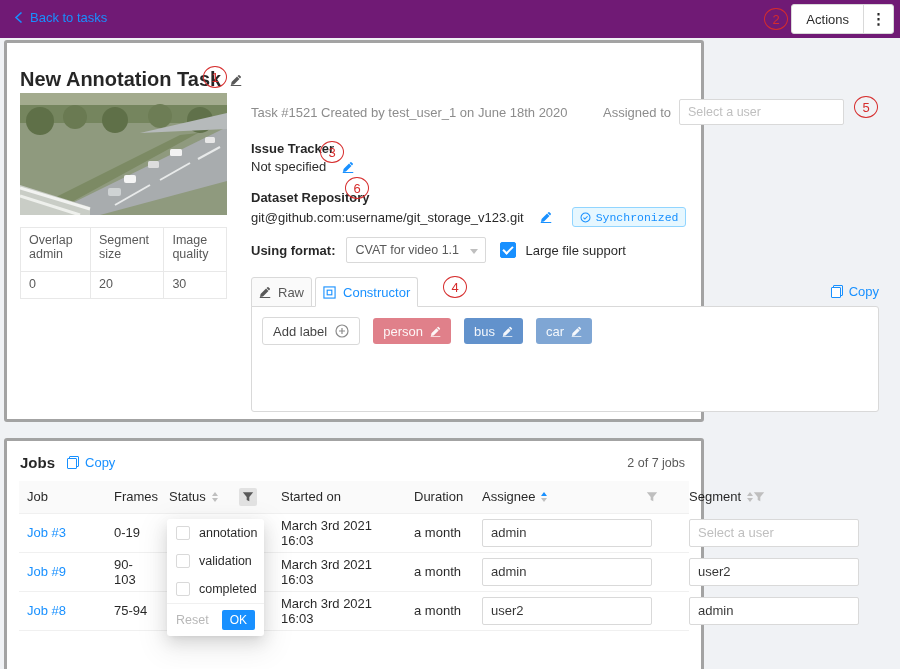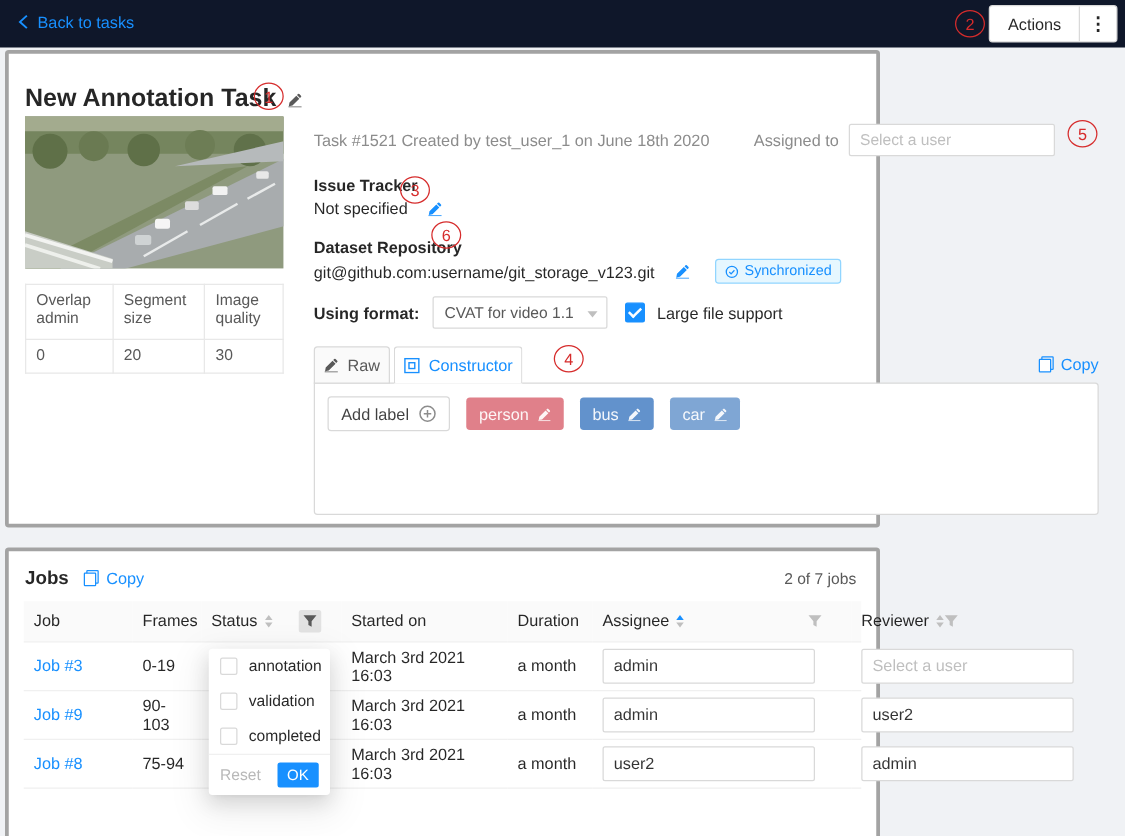--- a/index.html
+++ b/index.html
@@ -1,20 +1,20 @@
 <!DOCTYPE html>
 <html><head>
 <meta charset="utf-8">
 <style>
   * { box-sizing:border-box; margin:0; padding:0; }
   body { font-family:"Liberation Sans", sans-serif; background:#f0f2f5; }
   .screen { position:relative; width:900px; height:669px; overflow:hidden; background:#f0f2f5; }
 
   
-  .topbar { position:absolute; top:0; left:0; width:900px; height:38px; background:#0f172a; }
+  .topbar { position:absolute; top:0; left:0; width:900px; height:38px; background:#701a75; }
   .back-link { position:absolute; left:14px; top:10px; display:flex; align-items:center; gap:7px; color:#1890ff; font-size:13px; cursor:pointer; text-decoration:none; }
   .actions-btn { position:absolute; right:6px; top:4px; height:30px; display:flex; align-items:stretch; border:1px solid #d9d9d9; border-radius:3px; background:#fff; overflow:hidden; cursor:pointer; }
   .actions-main { display:flex; align-items:center; padding:0 14px; font-size:13px; color:rgba(0,0,0,.85); }
   .actions-more { display:flex; align-items:center; justify-content:center; width:30px; border-left:1px solid #d9d9d9; font-size:15px; font-weight:700; color:rgba(0,0,0,.85); }
 
   
   .card { position:absolute; left:4px; width:700px; background:#fff; border:3px solid #a3a3a3; border-radius:3px; }
   .task-card { top:40px; height:382px; }
   .jobs-card { top:438px; height:260px; }
 
@@ -37,21 +37,21 @@
   .meta { color:#8c8c8c; font-size:13px; }
   .assigned { display:flex; align-items:center; gap:8px; margin-right:35px; }
   .assigned-label { color:#8c8c8c; font-size:13px; white-space:nowrap; }
   .ant-input { border:1px solid #d9d9d9; border-radius:2px; height:28px; padding:0 8px; font-family:inherit; font-size:13px; color:rgba(0,0,0,.8); background:#fff; outline:none; width:170px; }
   .ant-input::placeholder { color:#bfbfbf; }
   .assignee-top { width:165px; height:26px; font-size:12.5px; }
 
   .block-label { font-size:13px; font-weight:700; color:rgba(0,0,0,.85); }
   .mt-a { margin-top:16px; } .mt-b { margin-top:16px; }
   .line { display:flex; align-items:center; gap:16px; margin-top:3px; font-size:13px; color:rgba(0,0,0,.85); }
-  .sync-badge { display:inline-flex; align-items:center; gap:5px; height:20px; padding:0 7px; background:#e6f7ff; border:1px solid #91d5ff; border-radius:3px; color:#1890ff; font-size:11.5px; margin-left:4px; }
+  .sync-badge { display:inline-flex; align-items:center; gap:5px; height:20px; padding:0 7px; background:#e6f7ff; border:1px solid #91d5ff; border-radius:3px; color:#1890ff; font-size:11.5px; margin-left:4px;font-family:Liberation Mono, monospace; }
 
   .format-row { display:flex; align-items:center; gap:10px; margin-top:10px; font-size:13px; color:rgba(0,0,0,.85); }
   .format-label { font-weight:700; }
   .select { position:relative; width:140px; height:26px; border:1px solid #d9d9d9; border-radius:2px; display:flex; align-items:center; padding:0 20px 0 9px; font-size:12.5px; color:#595959; background:#fff; cursor:pointer; }
   .sel-caret { position:absolute; right:7px; top:11px; width:0; height:0; border-left:4px solid transparent; border-right:4px solid transparent; border-top:5px solid #bfbfbf; }
   .cb { width:16px; height:16px; border-radius:2px; background:#1890ff; border:1px solid #1890ff; display:inline-flex; align-items:center; justify-content:center; margin-left:4px; cursor:pointer; }
   .cb::after { content:""; width:4px; height:8px; border-right:2px solid #fff; border-bottom:2px solid #fff; transform:rotate(45deg); margin-top:-2px; }
 
   .tabs-row { display:flex; align-items:flex-end; margin-top:14px; position:relative; z-index:2; }
   .tab { height:30px; padding:0 7px; display:flex; align-items:center; gap:7px; border:1px solid #d9d9d9; border-radius:3px 3px 0 0; background:#fafafa; font-size:13px; color:#595959; margin-right:3px; margin-bottom:-1px; cursor:pointer;justify-content:space-between; }
@@ -340,21 +340,21 @@
                   </span>
                 <span class="funnel f-assignee">
                   <svg width="12" height="12" viewBox="0 0 12 12">
                       <path d="M0.8 1.2h10.4L7.3 6v4.3L4.7 8.9V6z"></path>
                     </svg>
                 </span>
               </span>
             </th>
             <th>
               <span class="th-flex">
-                <span>Reviewer</span>
+                <span>Segment</span>
                 <span class="sorter">
                     <span class="tri-up"></span>
                     <span class="tri-down"></span>
                   </span>
                 <span class="funnel f-reviewer">
                   <svg width="12" height="12" viewBox="0 0 12 12">
                       <path d="M0.8 1.2h10.4L7.3 6v4.3L4.7 8.9V6z"></path>
                     </svg>
                 </span>
               </span>

